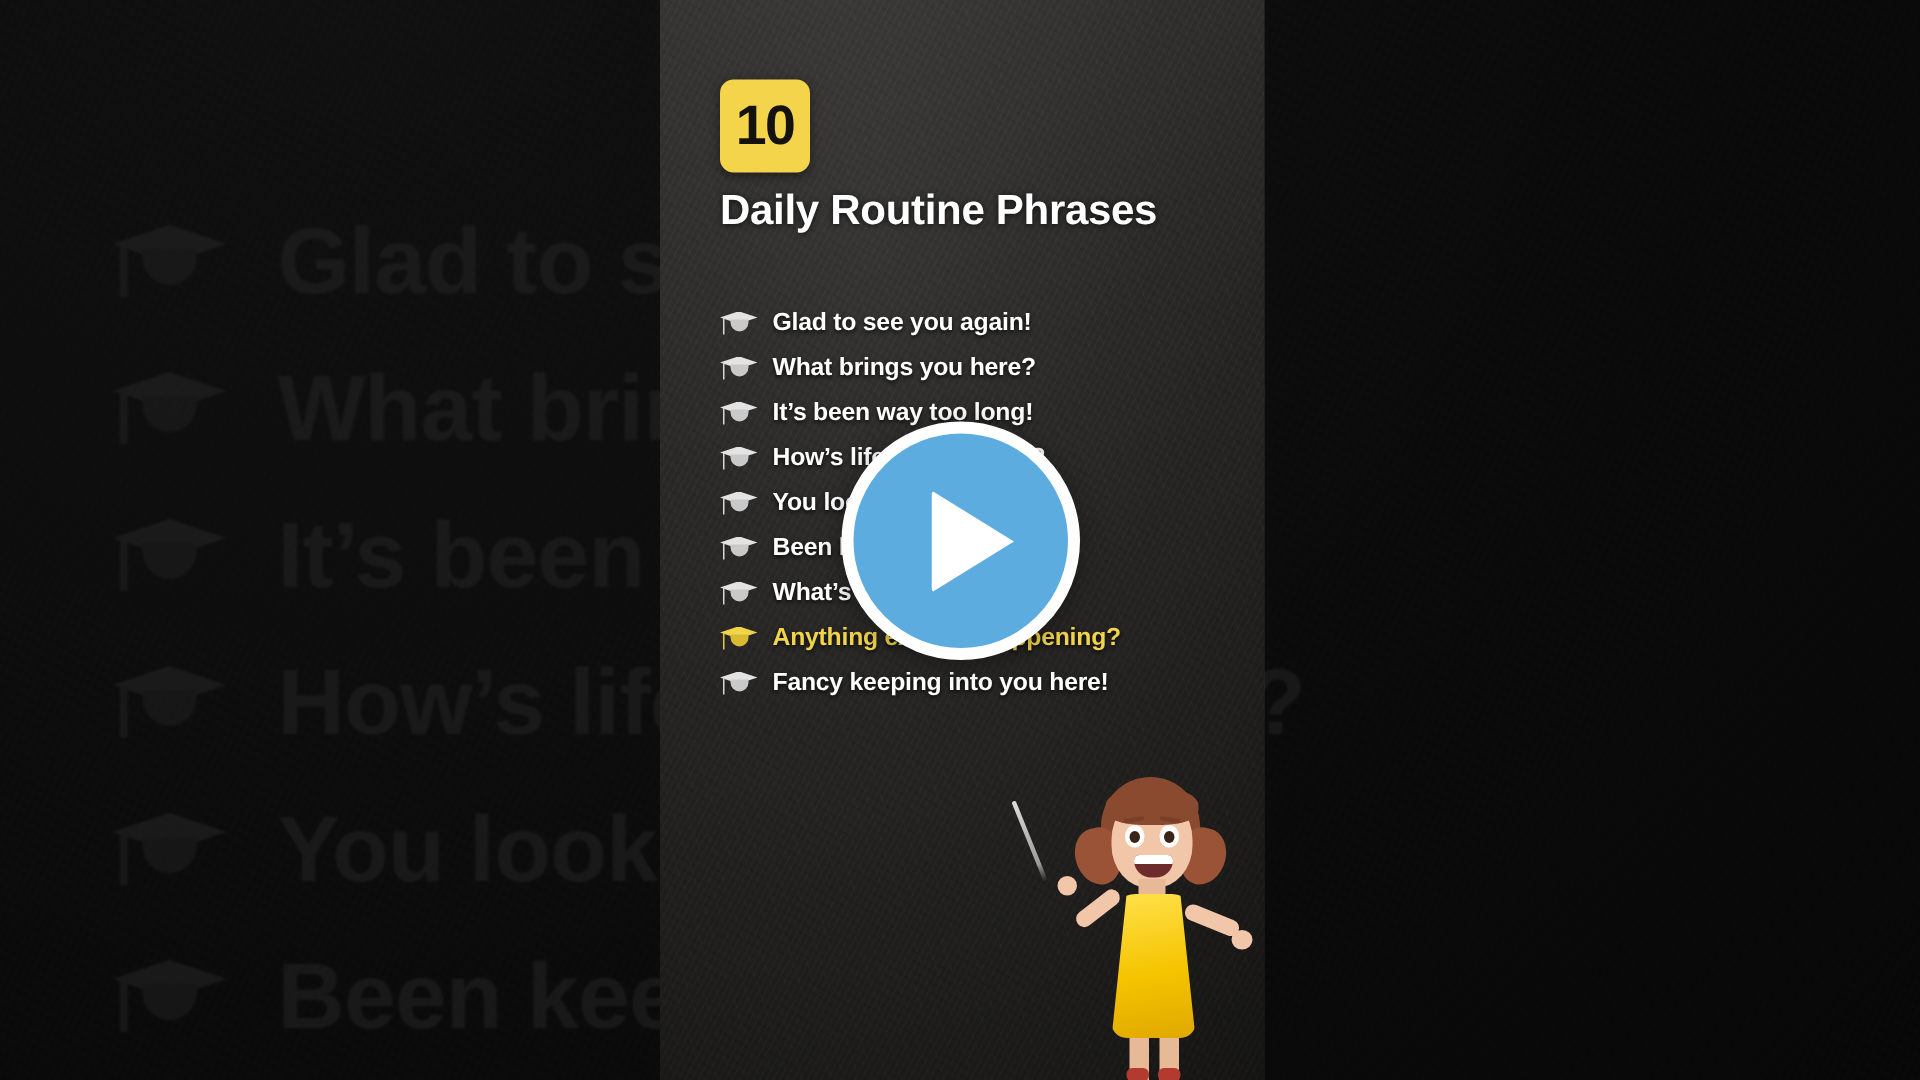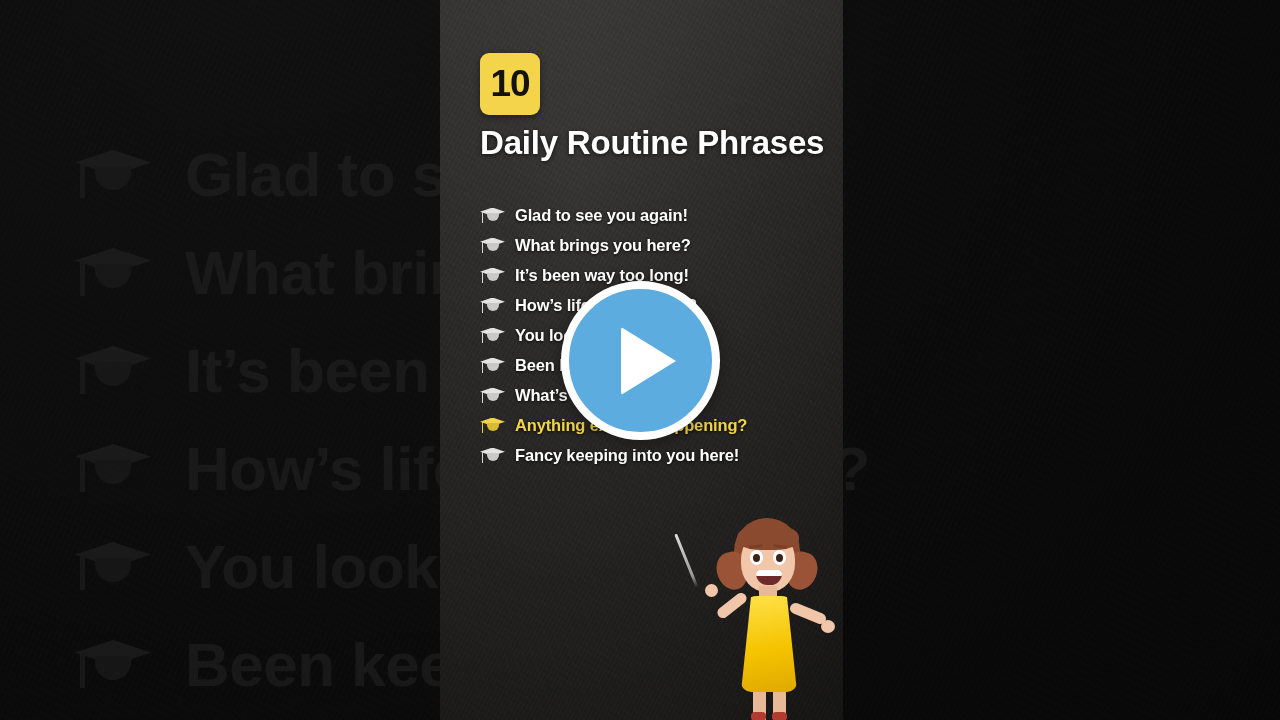--- a/index.html
+++ b/index.html
@@ -92,21 +92,21 @@
     color:#14120c;
     font-size:37px; font-weight:700;
     letter-spacing:-1px;
     box-shadow:0 2px 7px rgba(0,0,0,.45);
   }
 
   
   #heading{
     position:absolute; left:40px; top:124px;
     color:#ffffff;
-    font-size:33px; font-weight:700;
+    font-size:28px; font-weight:700;
     letter-spacing:-.2px;
     text-shadow:0 1px 4px rgba(0,0,0,.7);
     white-space:nowrap;
   }
 
   
   #list{
     position:absolute; left:40px; top:200px;
     width:350px;
   }

